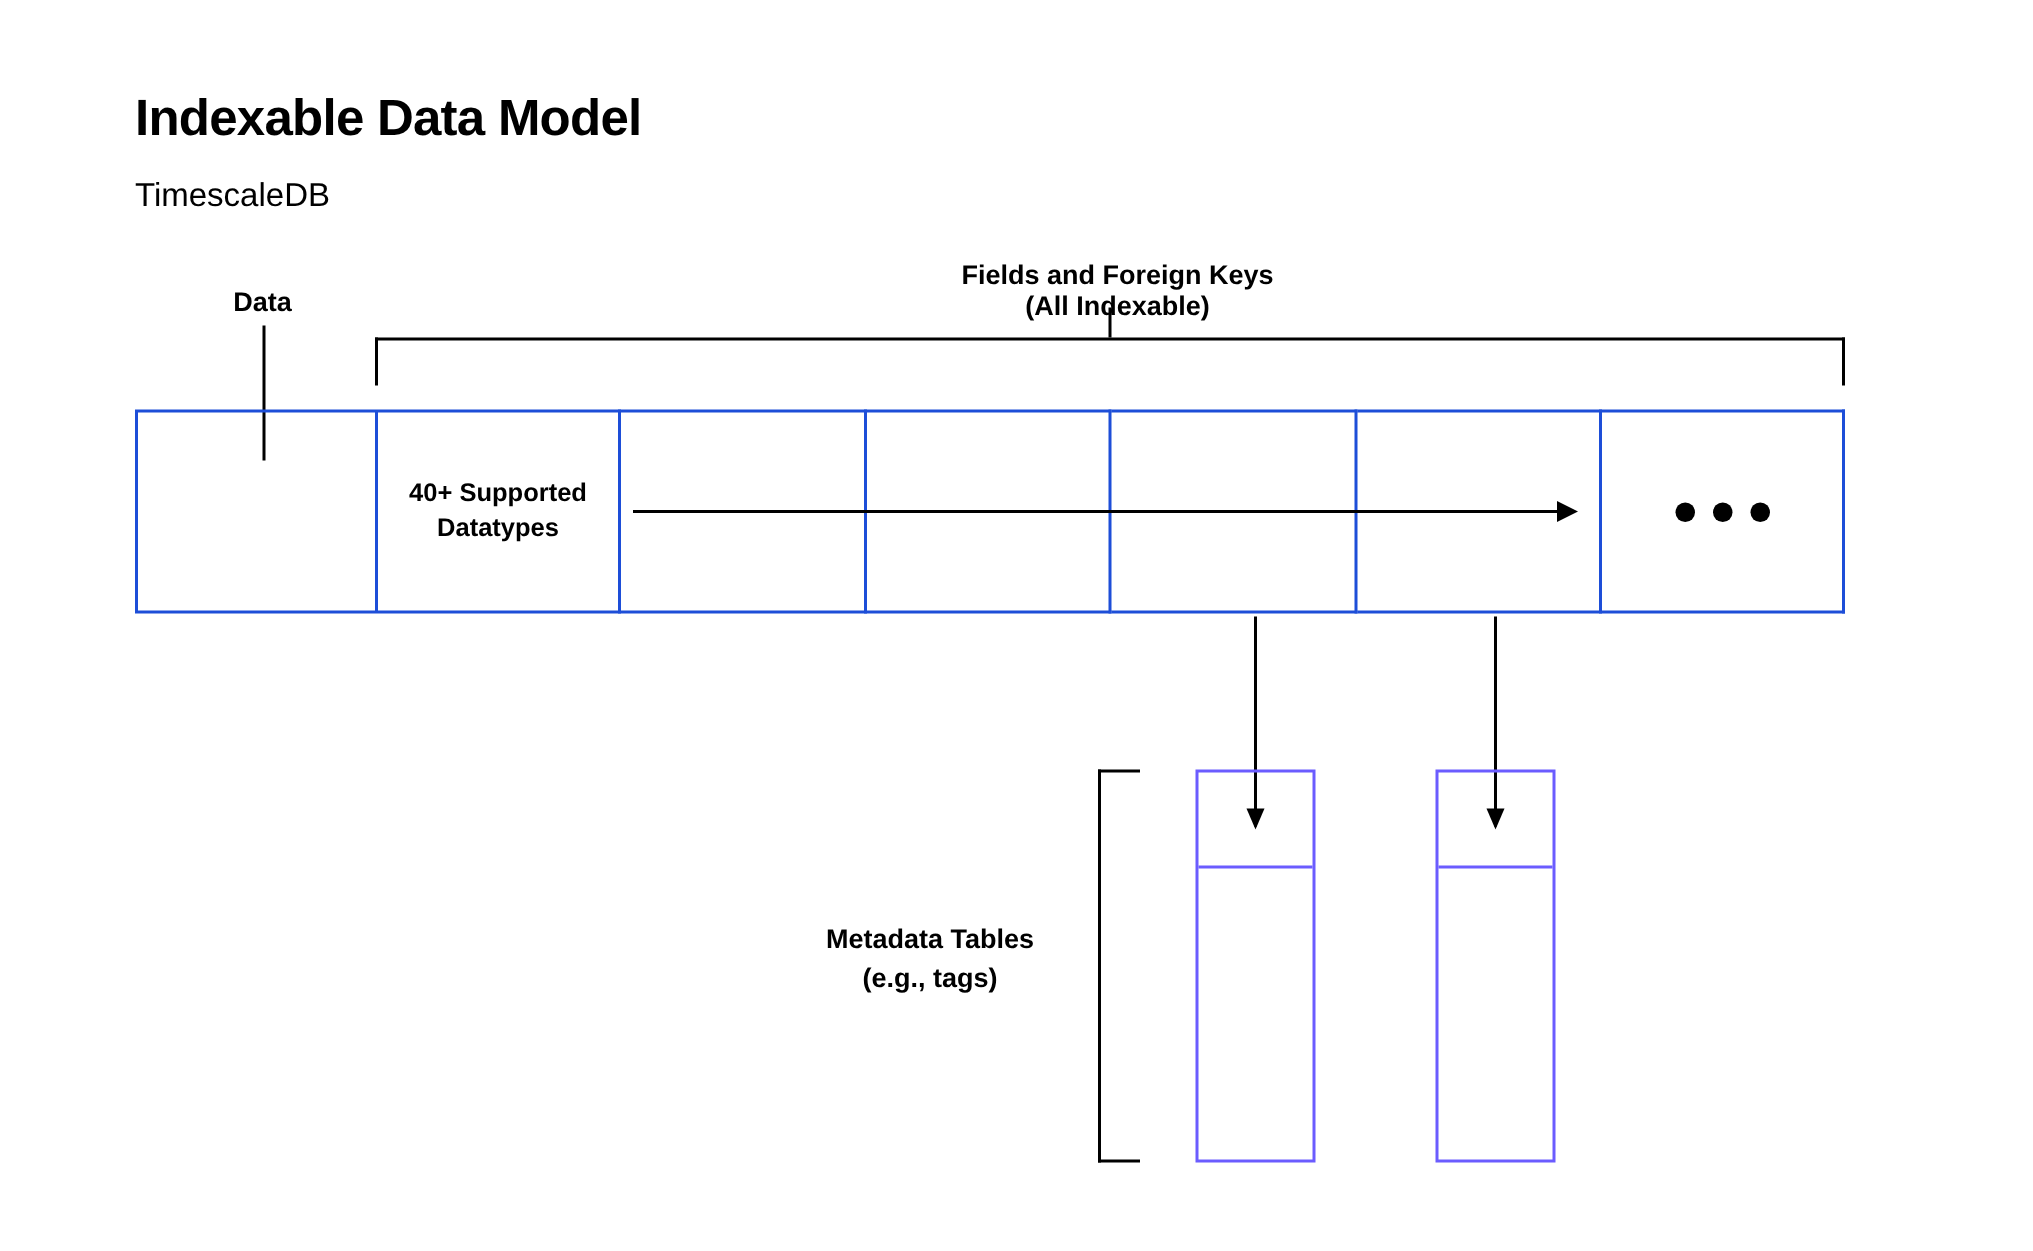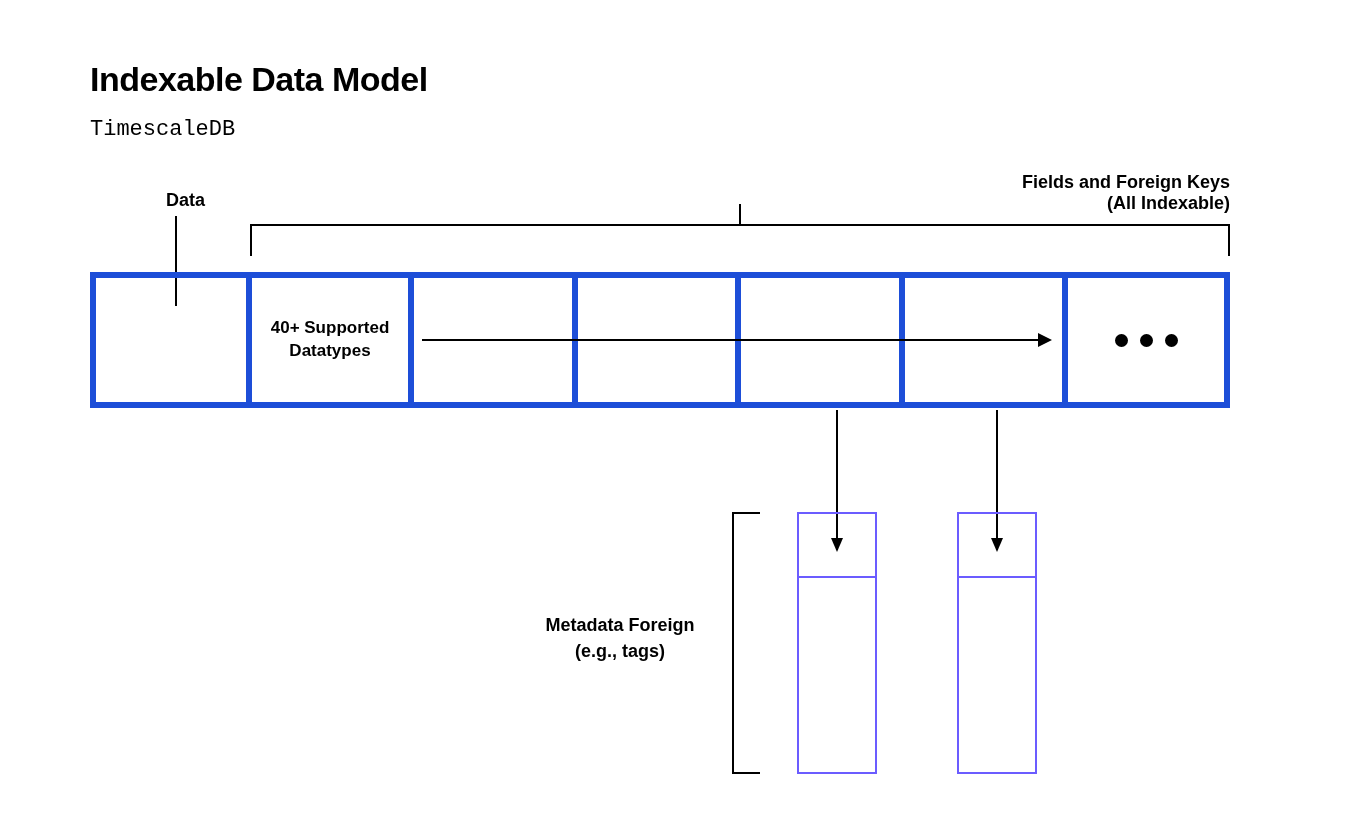--- a/index.html
+++ b/index.html
@@ -20,31 +20,30 @@
   .title {
     font-size: 34px;
     font-weight: 700;
     margin-bottom: 18px;
     letter-spacing: -0.5px;
   }
   .subtitle {
     font-size: 22px;
     font-weight: 400;
     margin-bottom: 30px;
-    font-family: Liberation Mono, monospace;
   }
   .diagram {
     position: relative;
     width: 100%;
     height: 620px;
   }
   .label {
     font-size: 18px;
     font-weight: 600;
-    text-align: right;
+    text-align: center;
     position: absolute;
   }
   .time-label {
     left: 55px;
     top: 18px;
     width: 60px;
   }
   .fields-label {
     left: 170px;
     right: 20px;
@@ -81,21 +80,21 @@
   }
   .row {
     position: absolute;
     top: 100px;
     left: 0;
     right: 20px;
     height: 136px;
     display: flex;
   }
   .cell {
-    border: 6px solid #1d4ed8;
+    border: 2px solid #1d4ed8;
     height: 100%;
   }
   .cell + .cell { border-left: none; }
   .cell-time { width: 162px; }
   .cell-text { width: 162px; display:flex; align-items:center; justify-content:center; text-align:center; font-weight:600; font-size:17px; padding: 0 8px; line-height:1.35; }
   .cell-empty { flex: 1; }
   .cell-dots { width: 162px; display:flex; align-items:center; justify-content:center; gap:12px; }
   .dot { width: 13px; height: 13px; background:#000; border-radius:50%; }
   .arrow-h {
     position: absolute;
@@ -202,18 +201,18 @@
 
     <div class="arrow-h"></div>
     <div class="arrow-v arrow-v1"></div>
     <div class="arrow-v arrow-v2"></div>
 
     <div class="meta-table mt1"></div>
     <div class="meta-table mt2"></div>
 
     <div class="bracket-left"></div>
     <div class="meta-label">
-      <span>Metadata Foreign</span><br>
+      <span>Metadata Tables</span><br>
       <span>(e.g., tags)</span>
     </div>
 
   </div>
 </div>
 
 </body></html>

